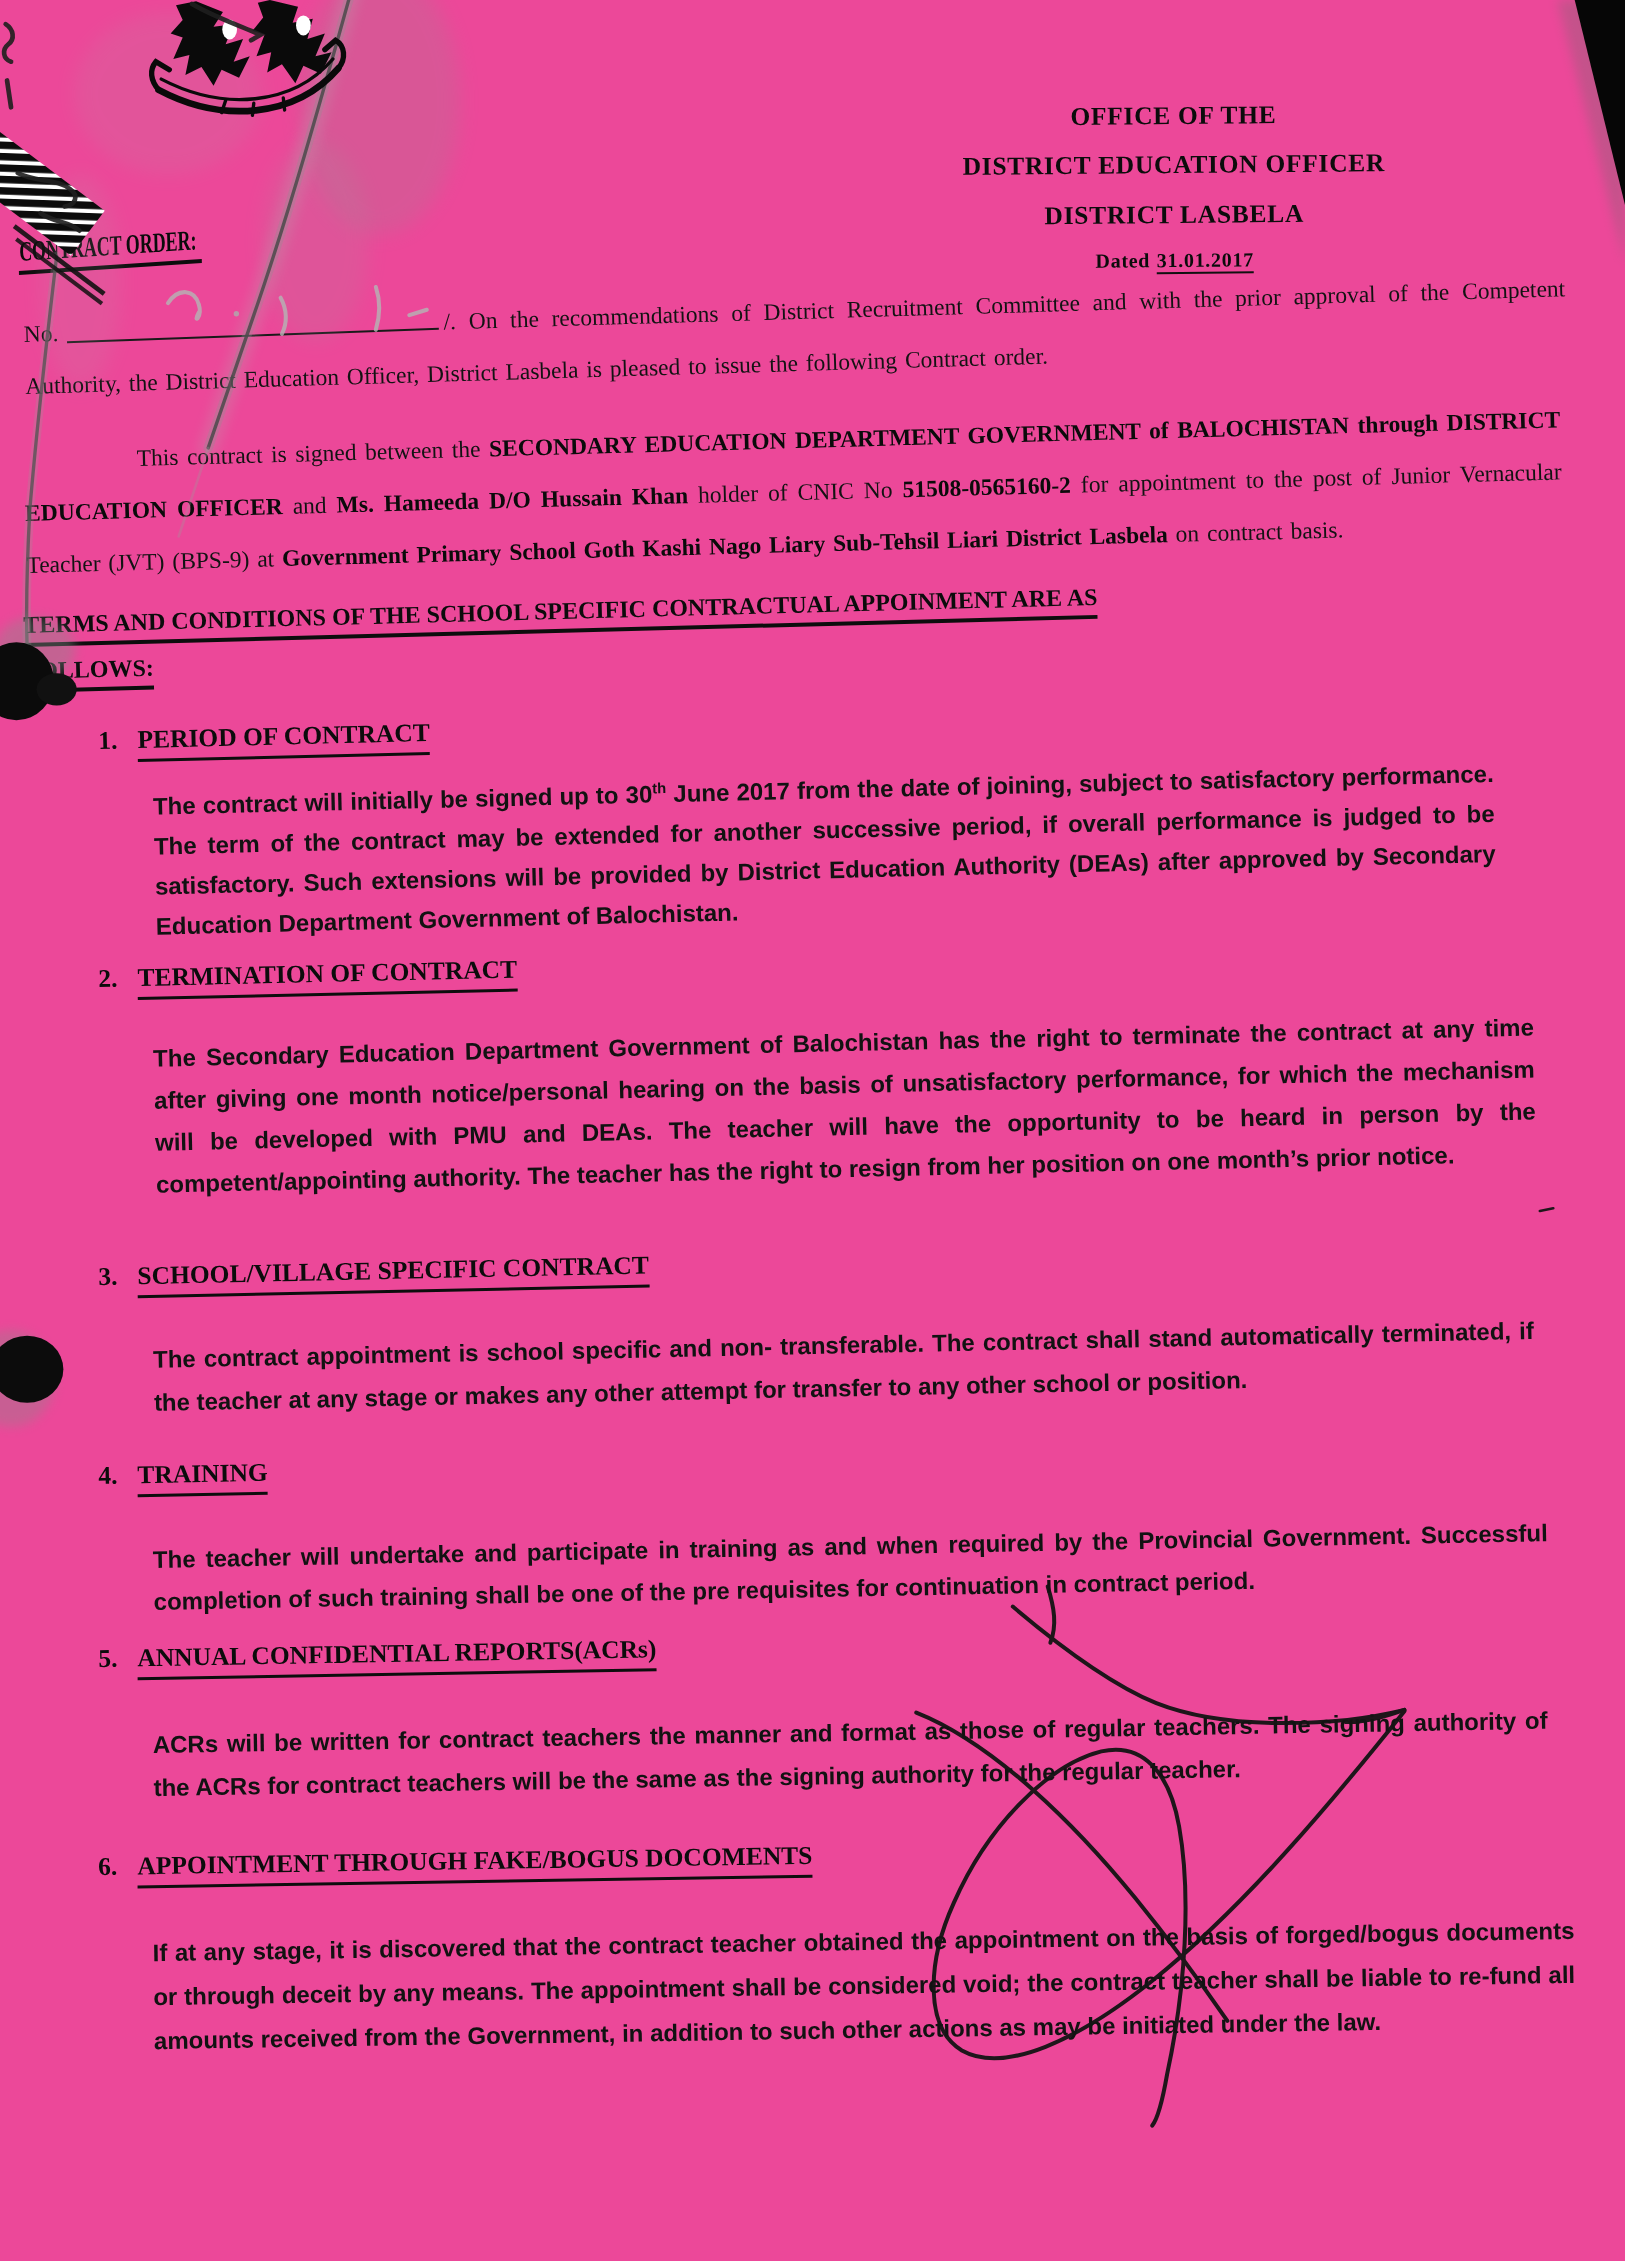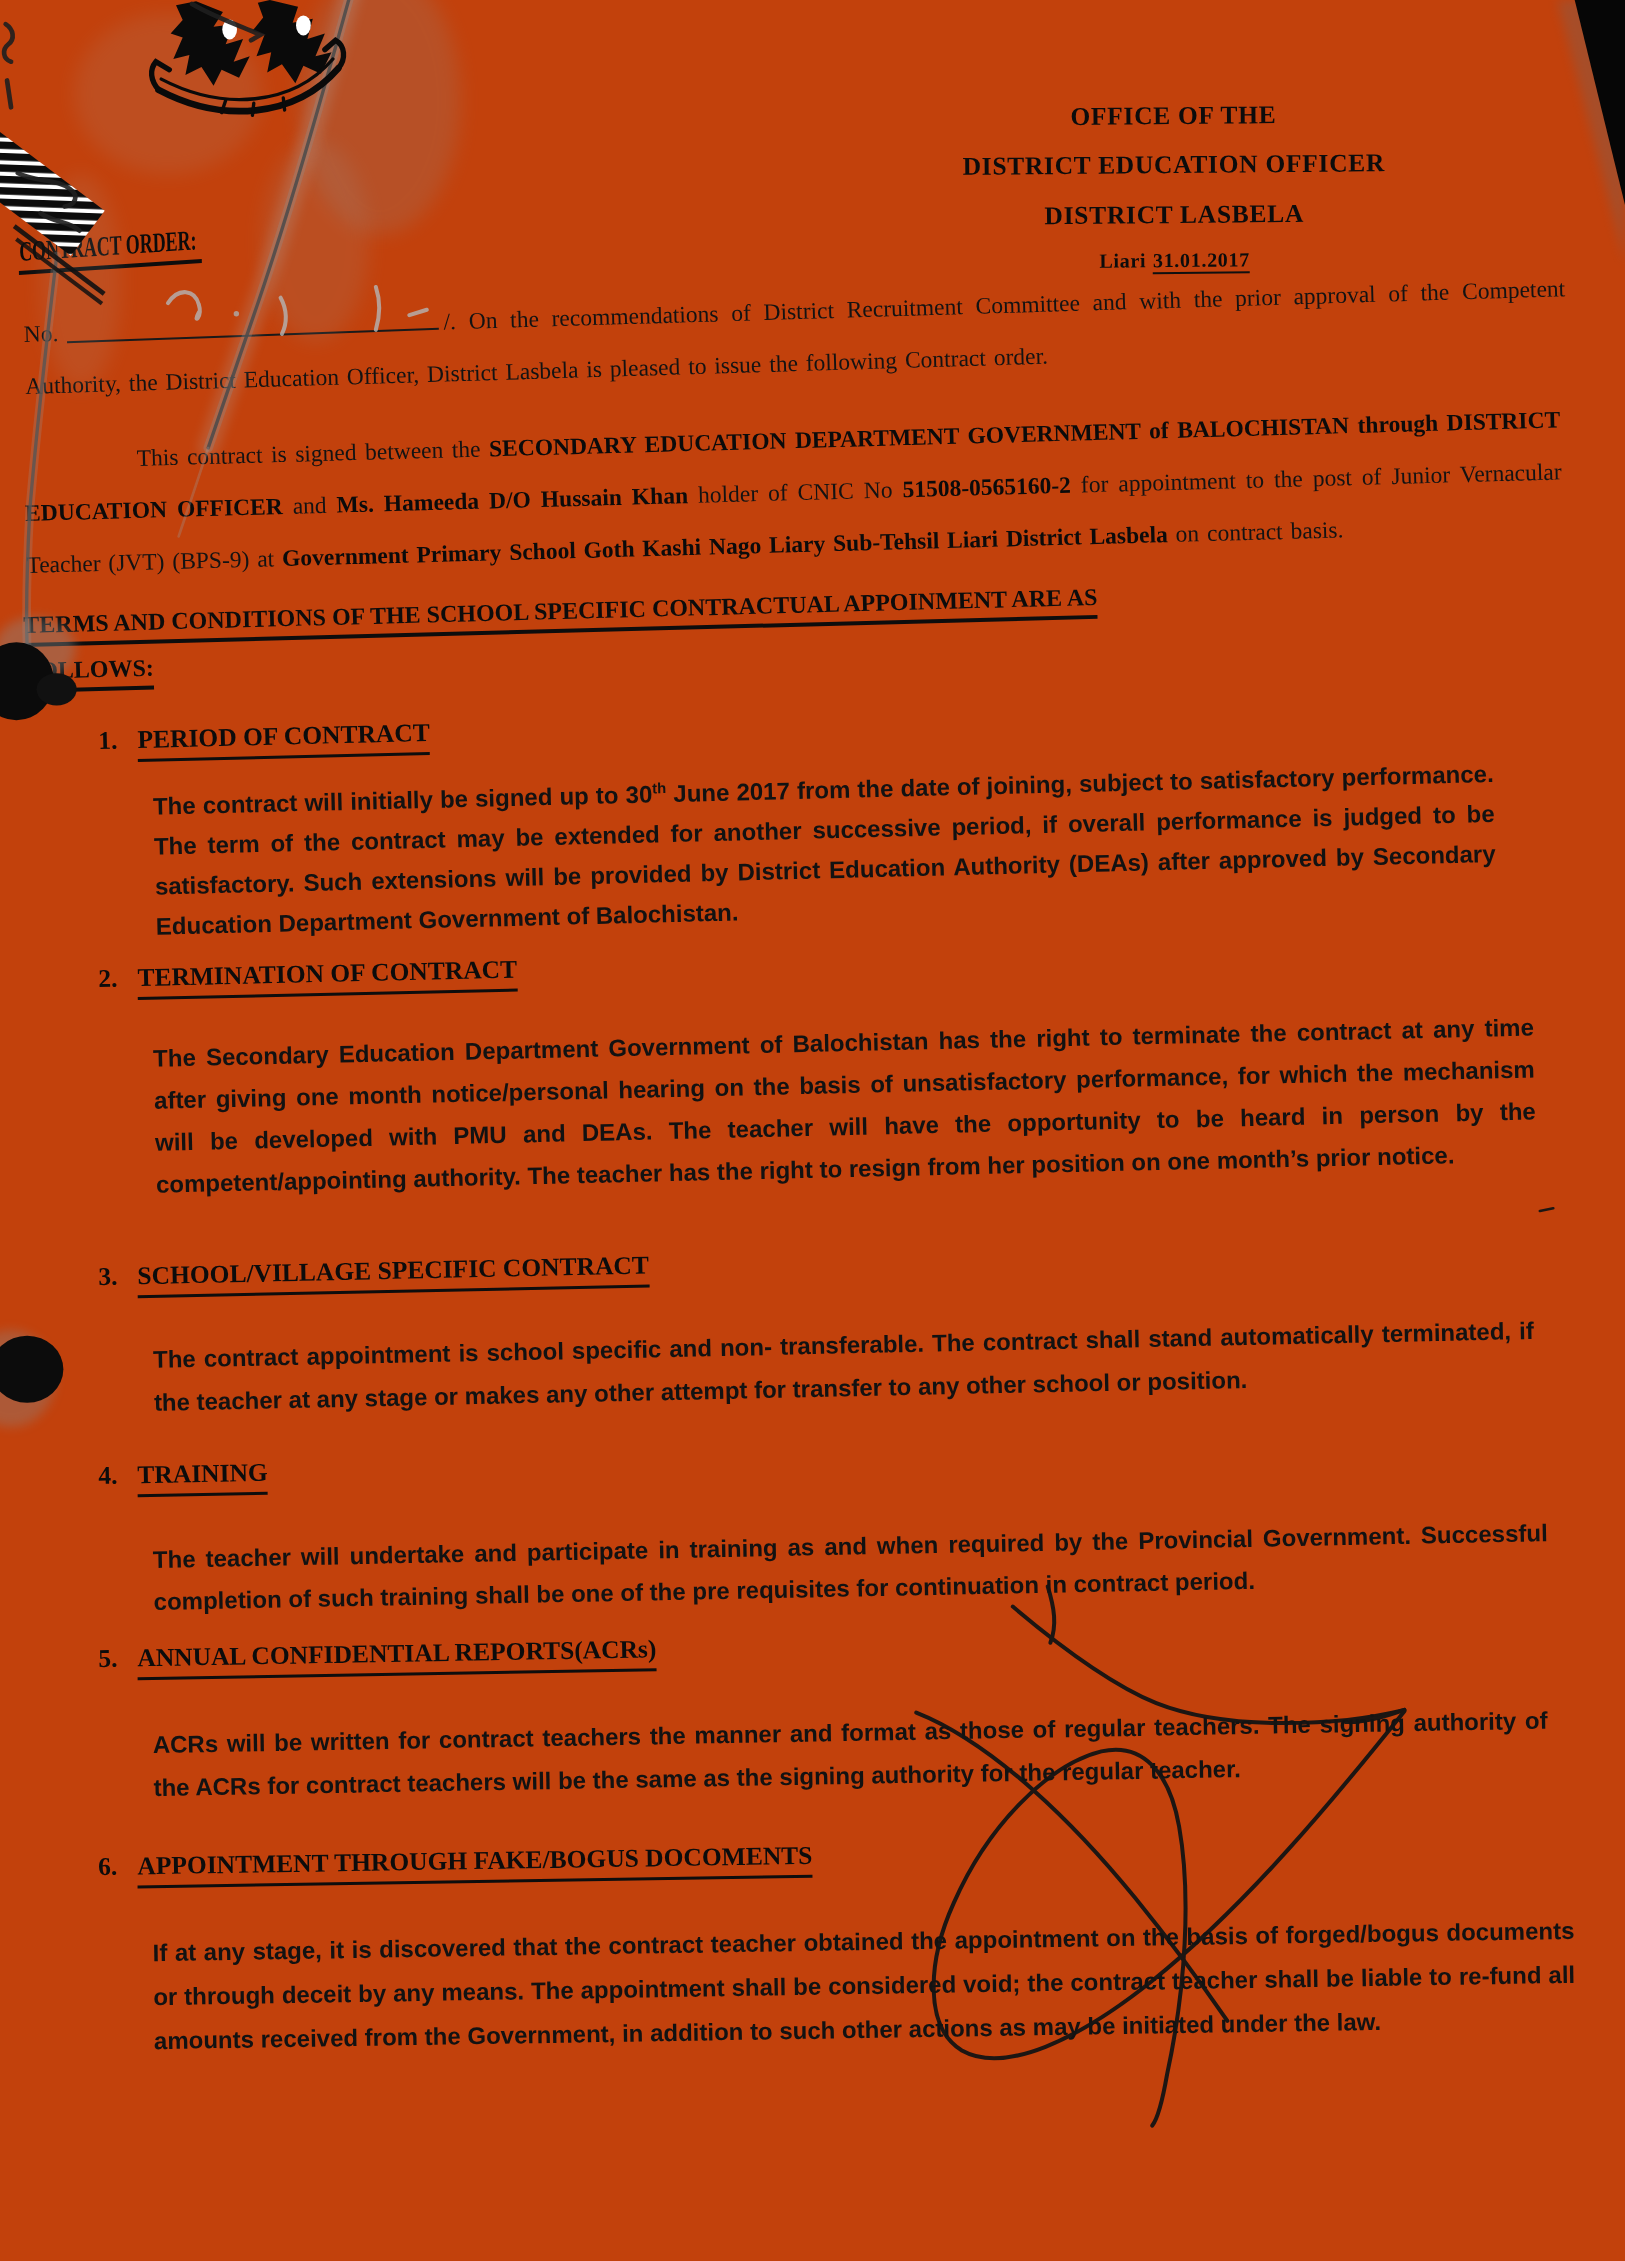--- a/index.html
+++ b/index.html
@@ -1,16 +1,16 @@
 <!DOCTYPE html>
 <html style="font-size:10.7px"><head>
 <meta charset="utf-8">
 <style>
   html,body{margin:0;padding:0;background:#e8e8e8;}
-  .page{position:relative;width:1626px;height:2261px;background:#c2410c;overflow:hidden;
+  .page{position:relative;width:1626px;height:2261px;background:#ec4899;overflow:hidden;
         font-family:"Liberation Serif",serif;color:#111;}
   .abs{position:absolute;}
   
   .office-header{left:852px;top:101px;width:644px;text-align:center;
     font-weight:700;font-size:25.5px;letter-spacing:0.7px;transform:rotate(-0.5deg);color:#0c0c0c;}
   .office-header .hl{margin-bottom:19.4px;white-space:nowrap;}
   .dated-line{font-size:20px;font-weight:700;margin-top:2.7px;}
   .dated-line .dval{border-bottom:2px solid #101010;padding-bottom:1.3px;margin-left:6.7px;}
   
   .contract-order{left:19px;top:236px;font-weight:700;font-size:28px;white-space:nowrap;
@@ -50,21 +50,21 @@
 </head>
 <body>
 
 <div class="page">
 
   <div class="abs office-header">
     <div class="hl">OFFICE OF THE</div>
     <div class="hl">DISTRICT EDUCATION OFFICER</div>
     <div class="hl">DISTRICT LASBELA</div>
     <div class="dated-line">
-      <span>Liari</span><span class="dval">31.01.2017</span>
+      <span>Dated</span><span class="dval">31.01.2017</span>
     </div>
   </div>
 
   <div class="abs contract-order">CONTRACT ORDER:</div>
 
   <div class="abs intro-para">
     <span>No.</span><span class="blank-line"></span><span>/.</span>
     <span>On the recommendations of District Recruitment Committee and with the prior approval of the Competent Authority, the District Education Officer, District Lasbela is pleased to issue the following Contract order.</span>
   </div>
 

